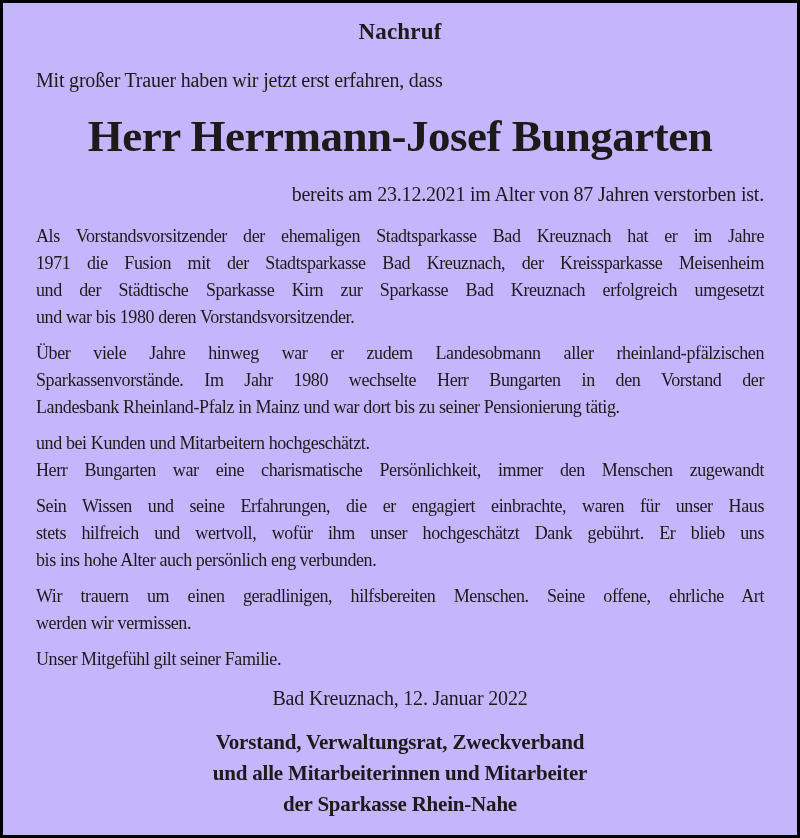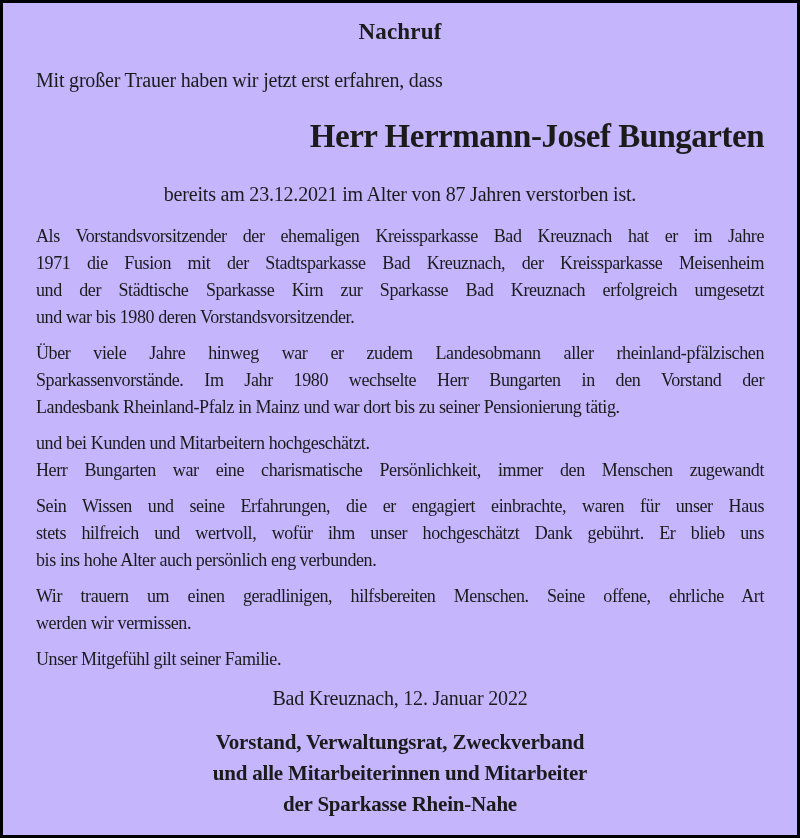--- a/index.html
+++ b/index.html
@@ -30,29 +30,29 @@
   }
   .intro {
     text-align: left;
     font-size: 20px;
     line-height: 26px;
     margin-bottom: 16px;
     letter-spacing: -0.2px;
   }
   .name {
     margin: 0 0 18px 0;
-    text-align: right;
-    font-size: 33px;
+    text-align: center;
+    font-size: 45px;
     font-weight: bold;
     line-height: 54px;
     letter-spacing: -0.5px;
     white-space: nowrap;
   }
   .death {
-    text-align: center;
+    text-align: right;
     font-size: 20px;
     line-height: 26px;
     margin-bottom: 16px;
     letter-spacing: -0.2px;
   }
   .paras {
     font-size: 18px;
     line-height: 27px;
     letter-spacing: -0.4px;
   }
@@ -90,21 +90,21 @@
   <div class="title">Nachruf</div>
 
   <div class="intro">Mit großer Trauer haben wir jetzt erst erfahren, dass</div>
 
   <h1 class="name">Herr Herrmann-Josef Bungarten</h1>
 
   <div class="death">bereits am 23.12.2021 im Alter von 87 Jahren verstorben ist.</div>
 
   <div class="paras" id="paras">
       <div class="para">
-        <div class="jline">Als Vorstandsvorsitzender der ehemaligen Kreissparkasse Bad Kreuznach hat er im Jahre</div>
+        <div class="jline">Als Vorstandsvorsitzender der ehemaligen Stadtsparkasse Bad Kreuznach hat er im Jahre</div>
         <div class="jline">1971 die Fusion mit der Stadtsparkasse Bad Kreuznach, der Kreissparkasse Meisenheim</div>
         <div class="jline">und der Städtische Sparkasse Kirn zur Sparkasse Bad Kreuznach erfolgreich umgesetzt</div>
         <div class="jline last">und war bis 1980 deren Vorstandsvorsitzender.</div>
       </div>
       <div class="para">
         <div class="jline">Über viele Jahre hinweg war er zudem Landesobmann aller rheinland-pfälzischen</div>
         <div class="jline">Sparkassenvorstände. Im Jahr 1980 wechselte Herr Bungarten in den Vorstand der</div>
         <div class="jline last">Landesbank Rheinland-Pfalz in Mainz und war dort bis zu seiner Pensionierung tätig.</div>
       </div>
       <div class="para">

